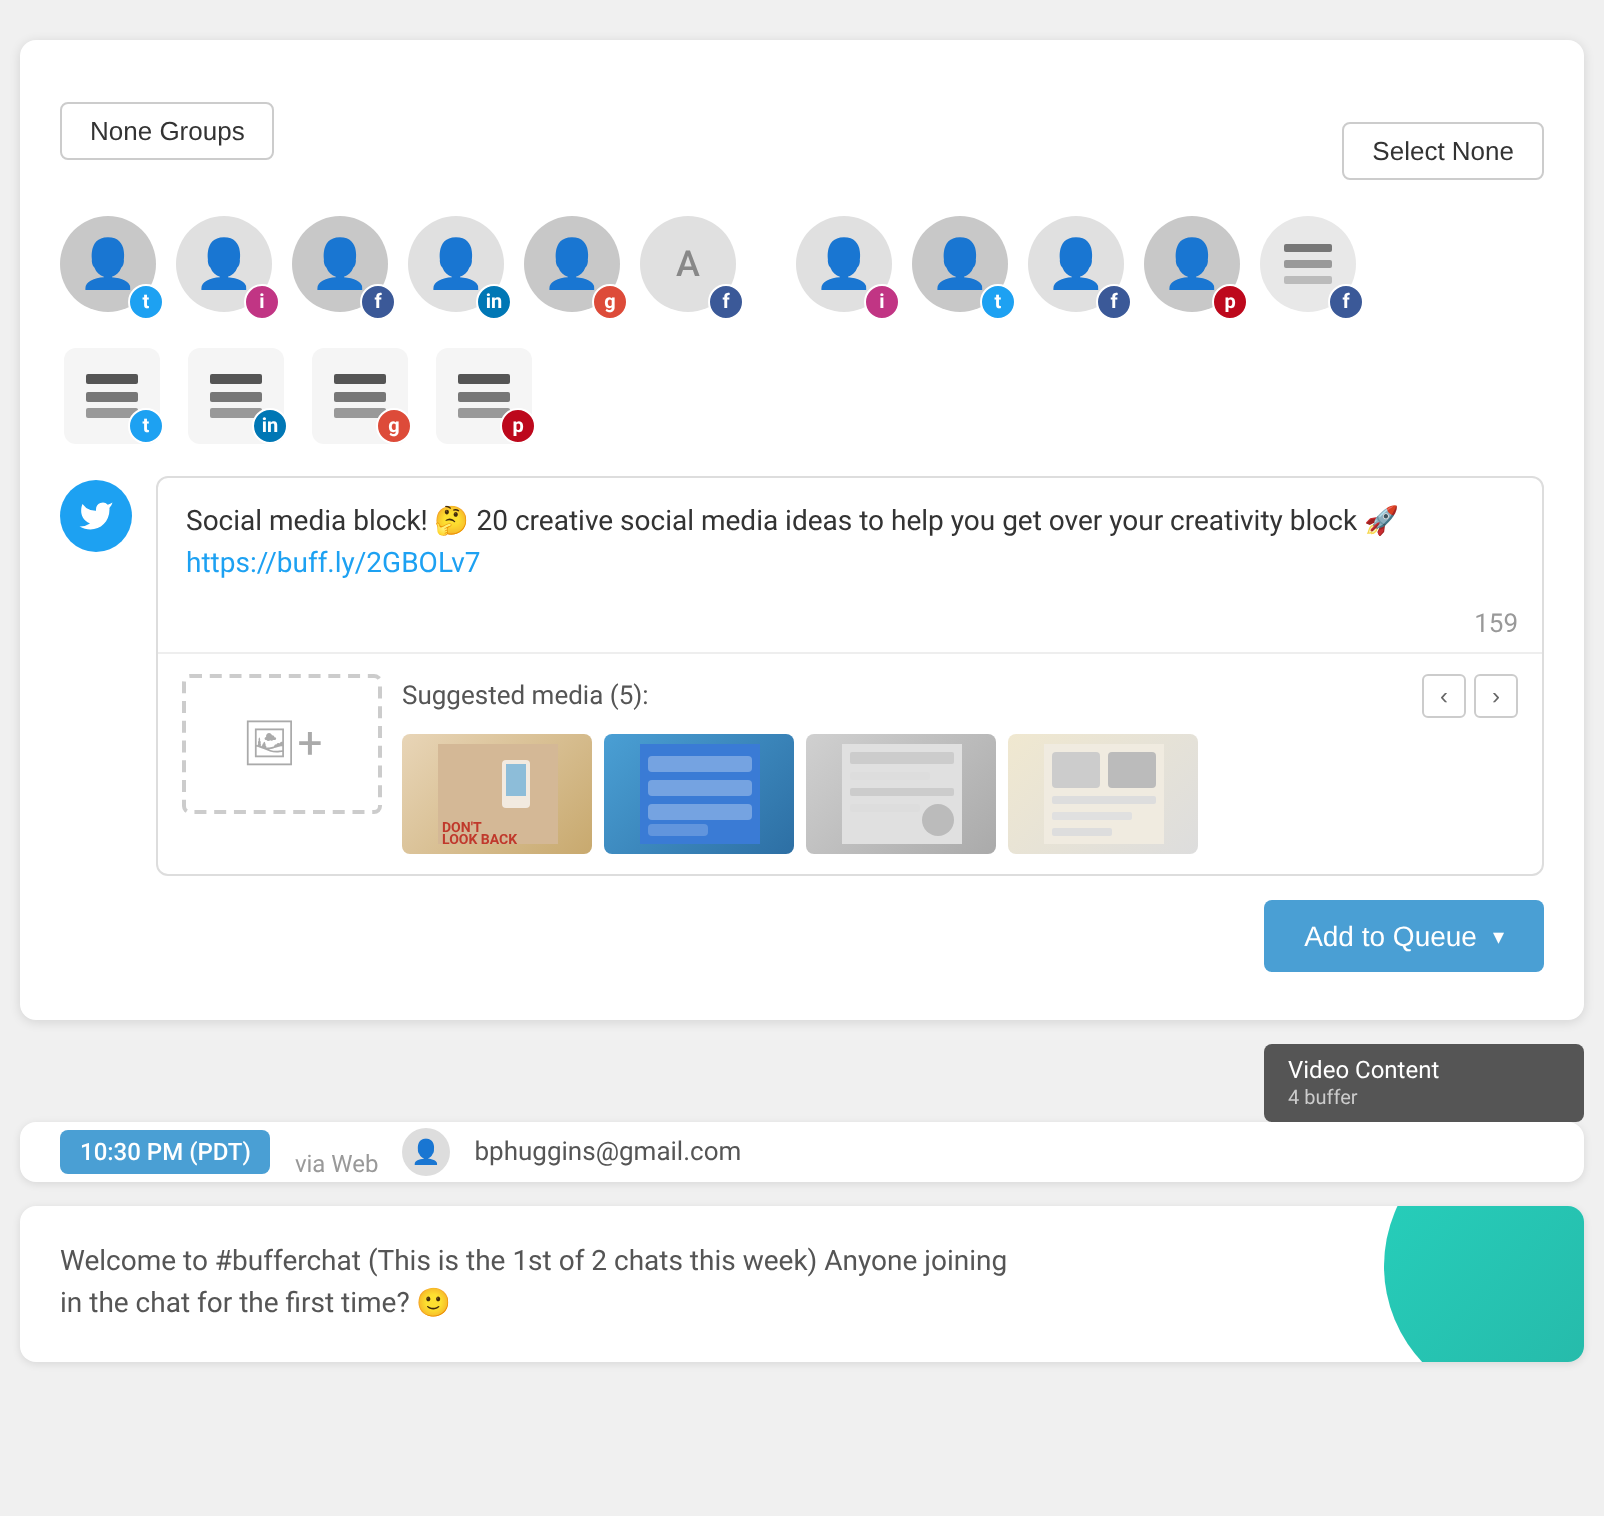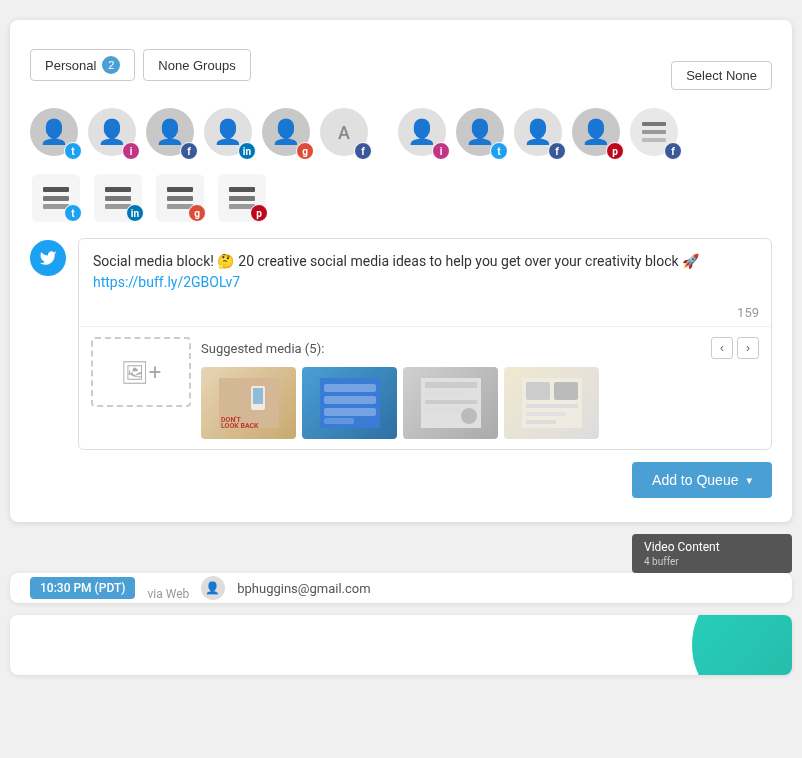--- a/index.html
+++ b/index.html
@@ -224,21 +224,21 @@
       font-size: 12px;
       color: #666;
       background: #fff;
     }
     .media-thumbs {
       display: flex;
       gap: 6px;
     }
     .media-thumb {
       width: 95px;
-      height: 72px;
+      height: 60px;
       border-radius: 4px;
       background: #ccc;
       overflow: hidden;
       flex-shrink: 0;
       display: flex;
       align-items: center;
       justify-content: center;
       cursor: pointer;
     }
     .media-thumb-1 { background: linear-gradient(135deg, #e8d5b7 0%, #c8a96e 100%); }
@@ -393,24 +393,20 @@
   </style>
 </head>
 <body>
 
 <div class="page-wrapper">
 
   <div class="main-card">
 
     <div class="toolbar">
       <div class="toolbar-left">
-        <button class="btn-outline">
-          <span>Personal</span>
-          <span class="badge">2</span>
-        </button>
         <button class="btn-outline">
           <span>None Groups</span>
         </button>
       </div>
       <button class="btn-select-none">
         <span>Select None</span>
       </button>
     </div>
 
     <div class="avatar-row">
@@ -644,18 +640,19 @@
   <div class="footer-row">
     <span class="time-badge">10:30 PM (PDT)</span>
     <span class="via-text">via Web</span>
     <div class="user-avatar-small">
       <span>👤</span>
     </div>
     <span class="user-email">bphuggins@gmail.com</span>
   </div>
 
   <div class="bottom-card">
+    <div class="bottom-card-text">Welcome to #bufferchat (This is the 1st of 2 chats this week) Anyone joining in the chat for the first time? 🙂</div>
     <div class="bottom-card-decoration">
       <div class="teal-shape"></div>
     </div>
   </div>
 
 </div>
 
 </body></html>

